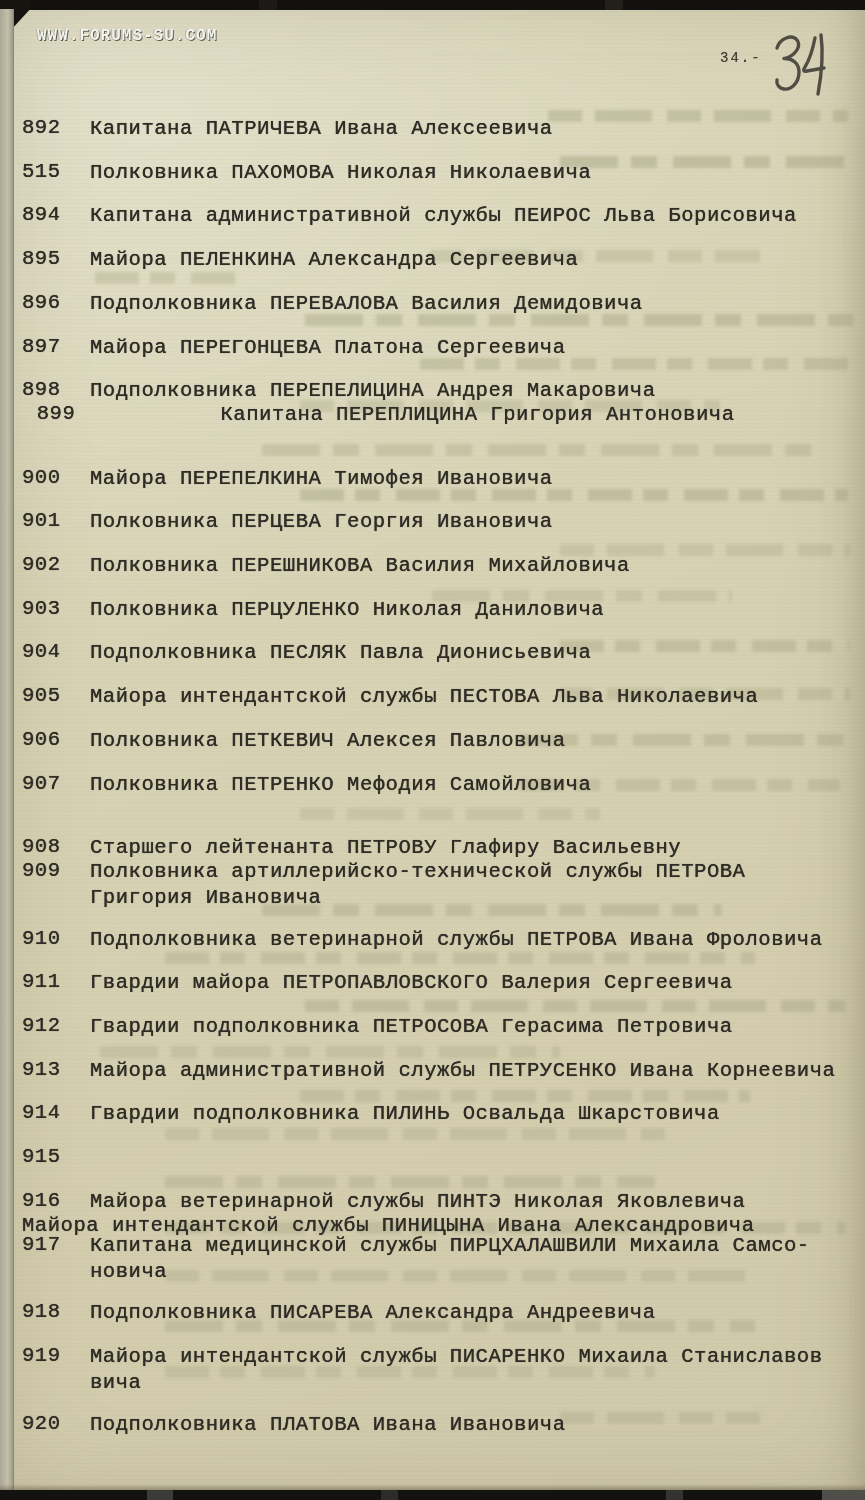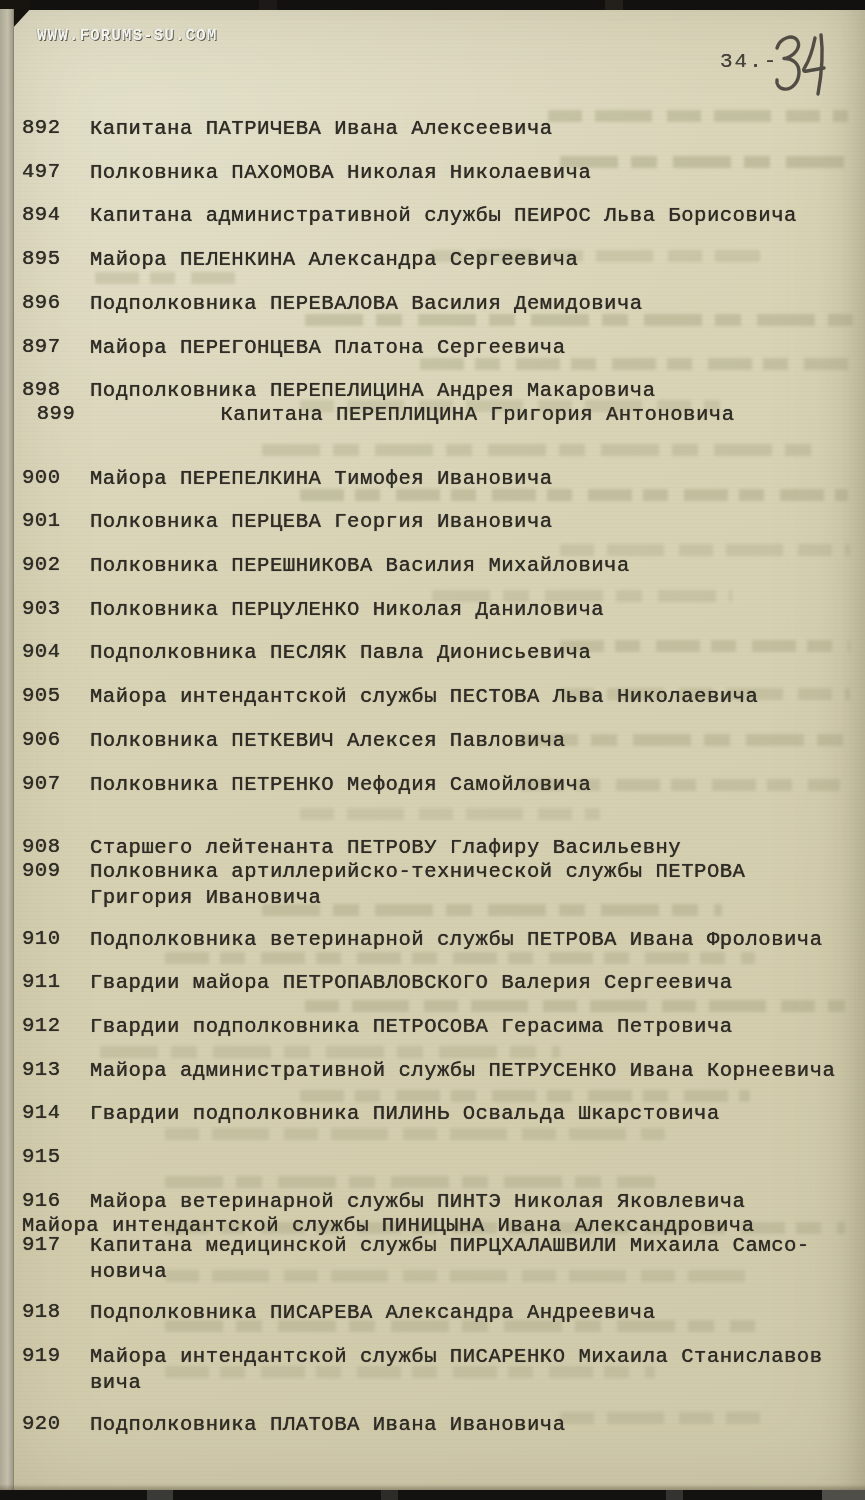--- a/index.html
+++ b/index.html
@@ -45,21 +45,21 @@
     background:linear-gradient(90deg,#aba796 0,#c4bfaa 55%,#a19d8b 90%,#7d7969 100%);
   }
   .watermark{
     position:absolute;left:37px;top:27px;
     font-weight:bold;font-size:16px;letter-spacing:1px;color:var(--watermark);
     text-shadow:1px 1px 0 rgba(52,52,46,.75), -1px 0 0 rgba(52,52,46,.25), 0 0 2px rgba(250,250,245,.35);
     white-space:nowrap;
   }
   .pagenum-typed{
     position:absolute;left:720px;top:50px;
-    font-size:21px;letter-spacing:2px;color:#45423a;
+    font-size:14px;letter-spacing:2px;color:#45423a;
     text-shadow:0 0 .6px rgba(69,66,58,.9);
   }
   .pagenum-hand{position:absolute;left:770px;top:32px;}
   .entries{position:absolute;left:0;top:0;width:865px;height:1216px;}
   .entry{
     position:absolute;left:22px;width:843px;display:flex;align-items:flex-start;
     font-size:20.5px;letter-spacing:.55px;color:var(--ink);
     text-shadow:0 0 .7px rgba(47,44,38,.95), .4px 0 0 rgba(47,44,38,.35);
     white-space:nowrap;
   }
@@ -137,21 +137,21 @@
 
 <div class="entries" id="entries">
   <div class="entry" style="top: 116px;">
     <span class="num">892</span>
     <span class="etext">
         <div class="eline">Капитана ПАТРИЧЕВА Ивана Алексеевича</div>
       </span>
   </div>
 
   <div class="entry" style="top: 159.7px;">
-    <span class="num">497</span>
+    <span class="num">515</span>
     <span class="etext">
         <div class="eline">Полковника ПАХОМОВА Николая Николаевича</div>
       </span>
   </div>
 
   <div class="entry" style="top: 203.4px;">
     <span class="num">894</span>
     <span class="etext">
         <div class="eline">Капитана административной службы ПЕИРОС Льва Борисовича</div>
       </span>

